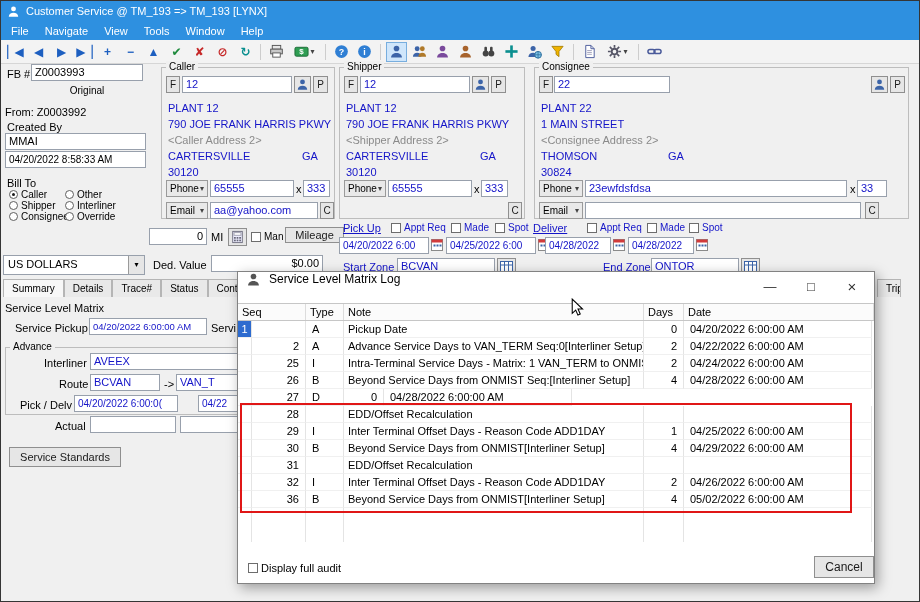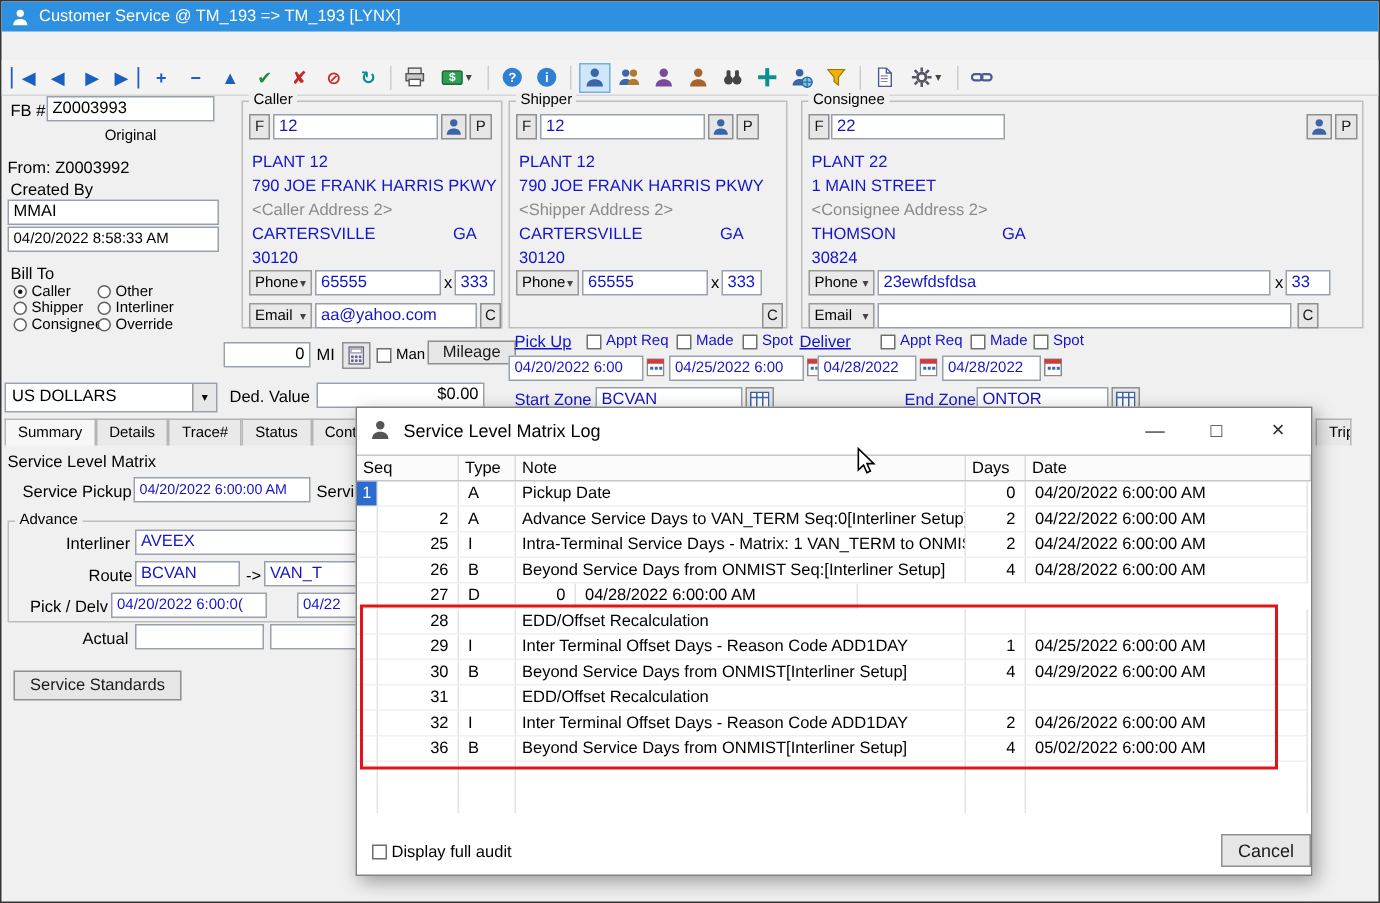--- a/index.html
+++ b/index.html
@@ -31,21 +31,21 @@
   .radio.on::after{content:"";position:absolute;left:2px;top:2px;width:3px;height:3px;background:#1a1a1a;border-radius:50%}
   .ritem{display:flex;align-items:center;gap:3px;font-size:10px;height:11px;white-space:nowrap}
   .rcol{position:absolute;display:flex;flex-direction:column;gap:0}
   .group{position:absolute;border:1px solid #bdbdbd}
   .glabel{position:absolute;top:-7px;left:4px;background:#f0f0f0;padding:0 3px;font-size:10px;line-height:12px}
   .iconbox{position:absolute;display:flex;align-items:center;justify-content:center}
   #tabbar{position:absolute;left:2px;top:278px;display:flex;height:18px}
   .tab{height:18px;padding:3px 8px;background:#e9e9e9;border:1px solid #b5b5b5;border-bottom:none;font-size:10px;white-space:nowrap}
   .tab.active{background:#f7f7f7}
   #dialog{position:absolute;left:236px;top:270px;width:638px;height:313px;background:#fff;border:1px solid #828282;box-shadow:3px 4px 12px rgba(0,0,0,.35);z-index:10}
-  #dlg-title{position:absolute;left:0;top:0;width:100%;height:29px;display:flex;align-items:center;gap:8px;padding-left:8px;font-size:12px;background:#fff}
+  #dlg-title{position:absolute;left:0;top:0;width:100%;height:29px;display:flex;align-items:flex-start;gap:8px;padding-left:8px;font-size:12px;background:#fff}
   .winbtn{position:absolute;top:1px;width:40px;height:27px;display:flex;align-items:center;justify-content:center;font-size:13px;color:#333}
   #thead{position:absolute;left:0;top:31px;height:18px;display:flex;border-top:1px solid #c6c6c6;border-bottom:1px solid #c6c6c6;background:#fbfbfb;font-size:11px}
   .hcell{border-right:1px solid #dcdcdc;padding:2px 4px;white-space:nowrap;overflow:hidden}
   .h-seq{width:68px}.h-type{width:38px}.h-note{width:300px}.h-days{width:40px}.h-date{width:190px}
   #tbody{position:absolute;left:0;top:49px;width:636px}
   .trow{display:flex;height:17px;font-size:11px}
   .tcell{border-right:1px solid #e4e4e4;border-bottom:1px solid #f0f0f0;white-space:nowrap;overflow:hidden;line-height:16px}
   .c-ind{width:14px}
   .c-seq{width:54px;text-align:right;padding-right:6px}
   .c-type{width:38px;padding-left:6px}
@@ -62,20 +62,28 @@
 <div id="screen">
 
   <div id="titlebar">
     <svg width="13" height="13" viewBox="0 0 16 16">
         <circle cx="8" cy="4.8" r="3" fill="#fff"></circle>
         <path d="M2.2 14.5c0-3.3 2.6-5 5.8-5s5.8 1.7 5.8 5z" fill="#fff"></path>
       </svg>
     <span>Customer Service @ TM_193 =&gt; TM_193 [LYNX]</span>
   </div>
 
+  <div id="menubar">
+      <span class="menu-item">File</span>
+      <span class="menu-item">Navigate</span>
+      <span class="menu-item">View</span>
+      <span class="menu-item">Tools</span>
+      <span class="menu-item">Window</span>
+      <span class="menu-item">Help</span>
+    </div>
 
   <div id="toolbar">
       <span class="tbtn">
         <span class="g" style="color:#1d5fc0">▏◀</span>
       </span>
       <span class="tbtn">
         <span class="g" style="color:#1d5fc0">◀</span>
       </span>
       <span class="tbtn">
         <span class="g" style="color:#1d5fc0">▶</span>

